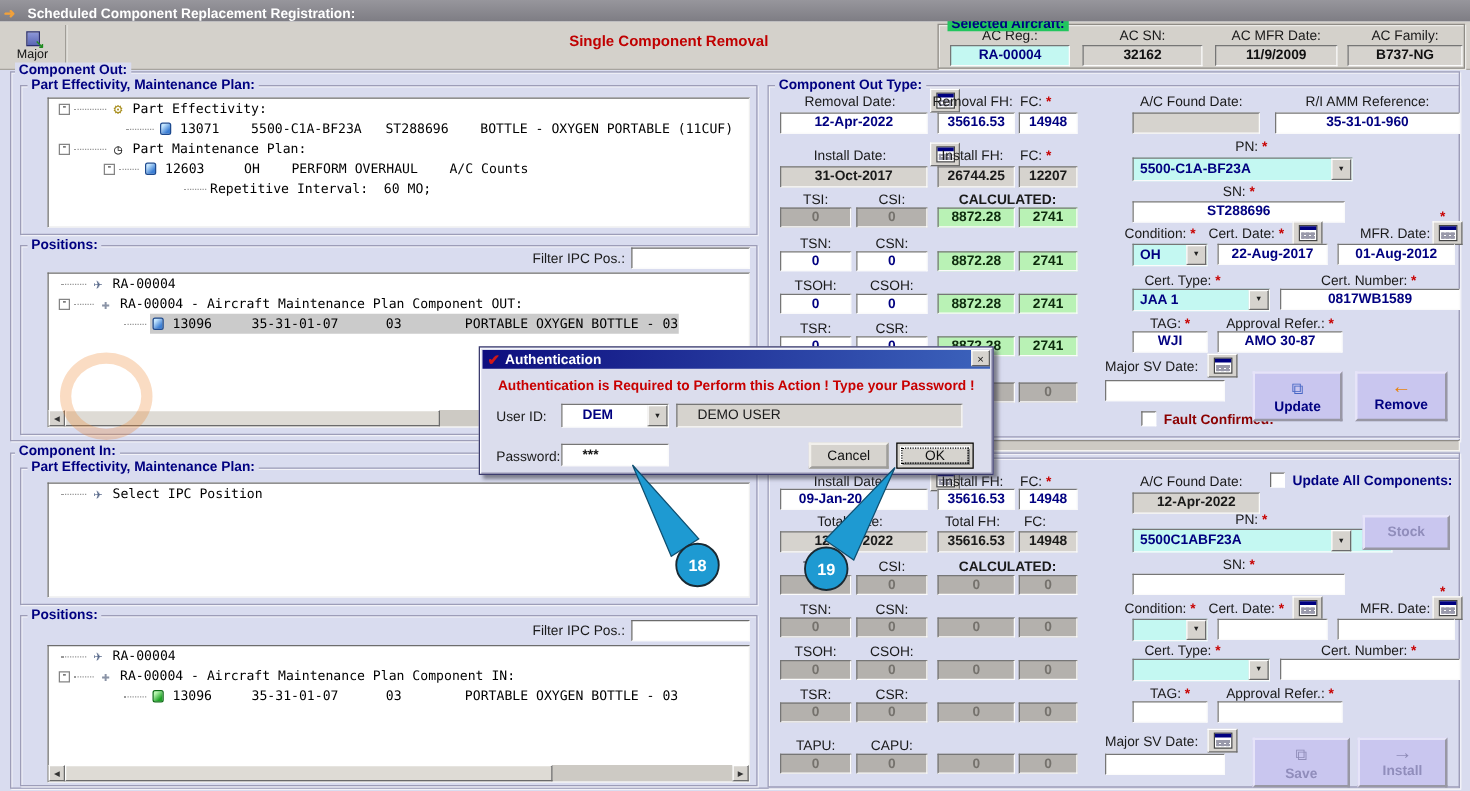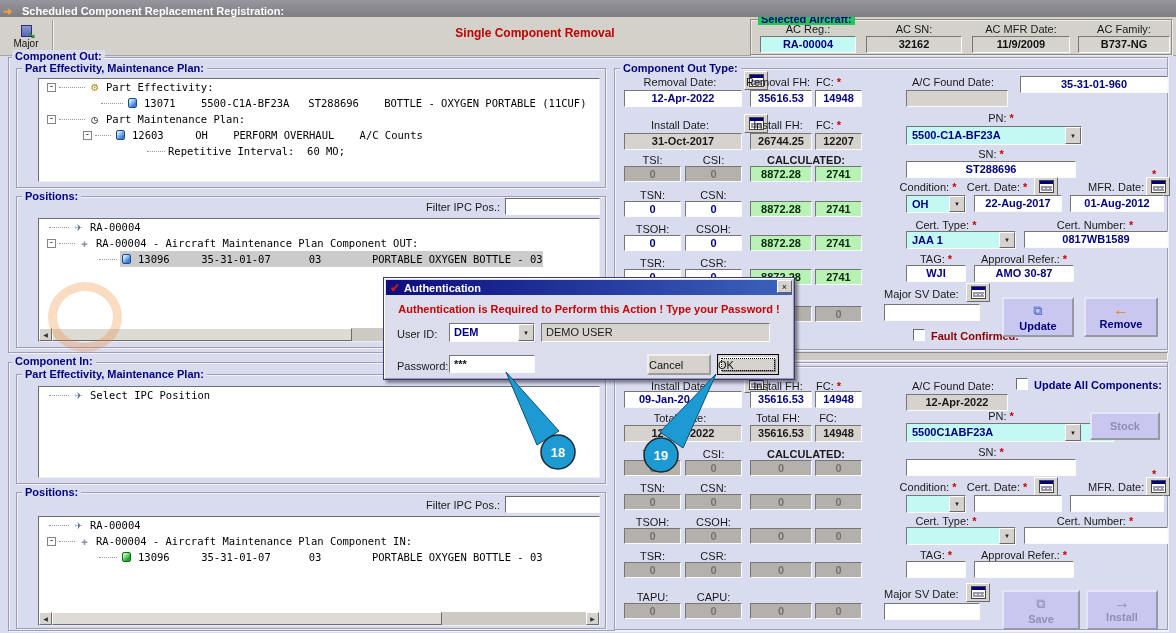--- a/index.html
+++ b/index.html
@@ -27,21 +27,21 @@
 .lbl.left{text-align:left}
 .lbl.navy{color:#000080;font-weight:bold}
 .lbl.dred{color:#8b0000;font-weight:bold}
 .star::after{content:"*";color:#c80000;font-weight:bold;margin-left:3px}
 .rstar{position:absolute;color:#c80000;font-weight:bold;font-size:11px}
 .vbox{position:absolute;display:flex;align-items:center;justify-content:center;font-size:11px;font-weight:bold;color:#000080;background:#fff;border:1px solid;border-color:#767676 #fbfbfb #fbfbfb #767676;line-height:1;white-space:nowrap;overflow:hidden}
 .vbox.ro{background:#d6d3ce;color:#1a1a1a}
 .vbox.dis{background:#b4b1ad;color:#75726d}
 .vbox.green{background:#b9f2b5;color:#0c2a0c}
 .vbox.cyan{background:#c4f8f2;justify-content:flex-start;padding-left:5px;padding-right:18px}
-.vbox.leftal{justify-content:flex-start;padding-left:4px}
+.vbox.leftal{justify-content:flex-start;padding-left:16px}
 .dd{position:absolute;right:1px;top:1px;bottom:1px;width:16px;background:#d6d3ce;border:1px solid;border-color:#fff #6b6b6b #6b6b6b #fff;display:flex;align-items:center;justify-content:center}
 .dd::after{content:"▼";font-size:6px;color:#222}
 .calbtn{position:absolute;width:24px;height:19px;background:#d6d3ce;border:1px solid;border-color:#fff #6b6b6b #6b6b6b #fff;display:flex;align-items:center;justify-content:center}
 .cal{width:15px;height:13px;background:#fff;border:1px solid #444;position:relative}
 .cal::before{content:"";position:absolute;left:0;right:0;top:0;height:3px;background:#000080}
 .cal::after{content:"";position:absolute;left:1px;right:1px;top:5px;bottom:1px;background:repeating-linear-gradient(90deg,#99a 0 2px,transparent 2px 4px),repeating-linear-gradient(0deg,#99a 0 2px,transparent 2px 3px)}
 .cb{position:absolute;width:12px;height:12px;background:#fff;border:1px solid;border-color:#6b6b6b #fff #fff #6b6b6b}
 .bigbtn{position:absolute;background:#c9c6ef;border:2px outset #e6e4f8;display:flex;flex-direction:column;align-items:center;justify-content:center;font-size:11px;font-weight:bold;color:#000080;gap:1px}
 .bigbtn.off{color:#908dbb}
 .ic-copy::before{content:"⧉";font-size:13px;color:#4666c4;font-weight:normal}
@@ -69,21 +69,21 @@
 .hdiv{position:absolute;background:#cdcac4;border:1px solid;border-color:#8e8b86 #f4f3f0 #f4f3f0 #8e8b86}
 
 .input{position:absolute;background:#fff;border:1px solid;border-color:#6b6b6b #fbfbfb #fbfbfb #6b6b6b;font-size:11px;display:flex;align-items:center;padding-left:3px}
 
 .dialog{position:absolute;left:383px;top:277px;width:412px;height:103px;background:#dbdded;border:1px solid #3c3c6e;box-shadow:inset 1px 1px 0 #fdfdff,inset -1px -1px 0 #9a98b4,3px 3px 3px rgba(50,50,60,.55);z-index:50}
 .dtitle{position:absolute;left:2px;top:2px;right:2px;height:15px;background:linear-gradient(90deg,#0d0d7e,#3c63bc);color:#fff;font-weight:bold;font-size:11px;display:flex;align-items:center}
 .dcheck{color:#d01818;font-weight:bold;font-size:12px;margin:0 4px 0 4px}
 .dcheck::before{content:"✔"}
 .dx{position:absolute;right:2px;top:2px;width:15px;height:13px;background:#d6d3ce;border:1px solid;border-color:#fff #5f5f5f #5f5f5f #fff;font-size:9px;display:flex;align-items:center;justify-content:center;color:#111}
 .dmsg{position:absolute;left:0;top:25px;width:100%;text-align:center;color:#c80000;font-weight:bold;font-size:11px}
-.dbtn{position:absolute;height:21px;background:#d6d3ce;border:2px outset #f2f0ec;font-size:11px;color:#111;display:flex;align-items:center;justify-content:flex-start}
+.dbtn{position:absolute;height:21px;background:#d6d3ce;border:2px outset #f2f0ec;font-size:11px;color:#111;display:flex;align-items:center;justify-content:center}
 .dbtn.def{border:1px solid #000;box-shadow:inset 0 0 0 2px #d6d3ce,inset 2px 2px 0 2px #fff,inset -2px -2px 0 2px #8a8a8a;outline:1px dotted #000;outline-offset:-5px}
 
 #callouts{position:absolute;left:0;top:0;z-index:60;pointer-events:none}
 
 .wmark{position:absolute;left:48px;top:282px;width:74px;height:70px;border:9px solid rgba(238,130,40,.28);border-radius:50%;z-index:5}
 </style>
 </head>
 <body>
 
 <div class="titlebar">
@@ -236,21 +236,21 @@
 <div class="lbl" style="left:624px;top:296px;width:57px">TAPU:</div>
 <div class="lbl" style="left:685px;top:296px;width:57px">CAPU:</div>
 <div class="vbox dis" style="left:624px;top:306px;width:57px;height:16px">0</div>
 <div class="vbox dis" style="left:685px;top:306px;width:57px;height:16px">0</div>
 <div class="vbox dis" style="left:750px;top:306px;width:62px;height:16px">0</div>
 <div class="vbox dis" style="left:815px;top:306px;width:47px;height:16px">0</div>
 
 <div class="lbl" style="left:898px;top:76px;width:110px">A/C Found Date:</div>
 <div class="vbox ro" style="left:906px;top:90px;width:102px;height:17px"></div>
 <div class="lbl" style="left:1020px;top:76px;width:148px">R/I AMM Reference:</div>
-<div class="vbox" style="left:1020px;top:76px;width:148px;height:17px">35-31-01-960</div>
+<div class="vbox" style="left:1020px;top:90px;width:148px;height:17px">35-31-01-960</div>
 
 <div class="lbl star" style="left:906px;top:112px;width:190px">PN:</div>
 <div class="vbox cyan" style="left:906px;top:126px;width:176px;height:19px">5500-C1A-BF23A</div>
 <div class="dd" style="left:1065px;top:127px;height:17px"></div>
 
 <div class="lbl star" style="left:906px;top:148px;width:170px">SN:</div>
 <div class="vbox" style="left:906px;top:161px;width:170px;height:17px">ST288696</div>
 
 <div class="lbl star" style="left:896px;top:181px;width:64px">Condition:</div>
 <div class="lbl star" style="left:966px;top:181px;width:62px">Cert. Date:</div>

